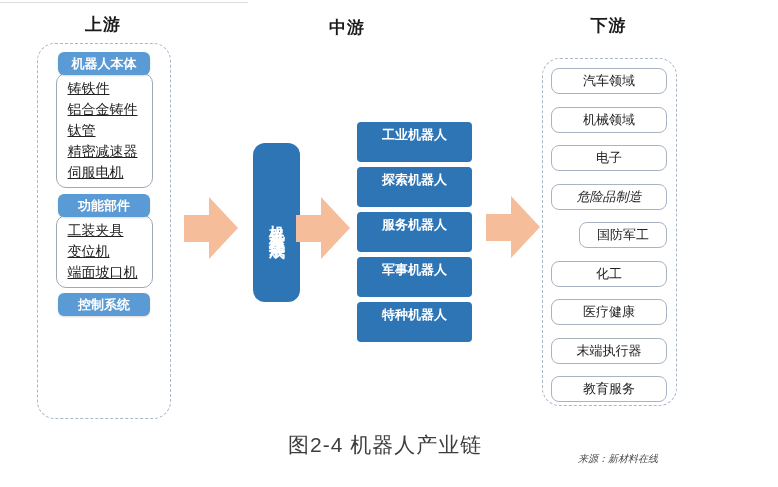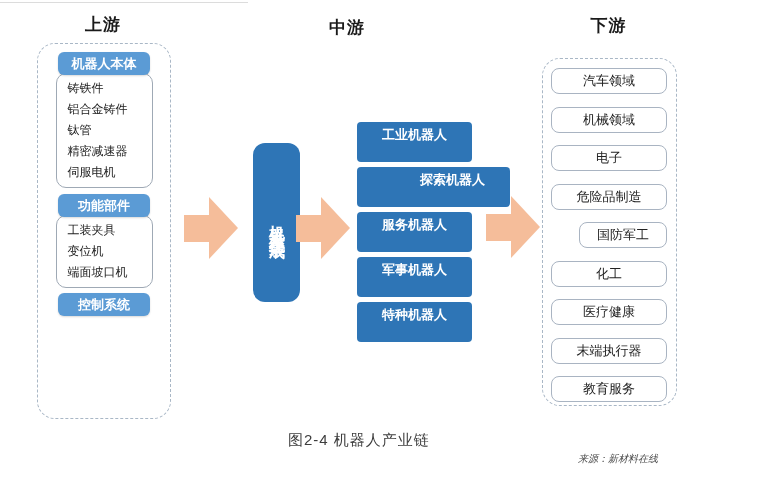--- a/index.html
+++ b/index.html
@@ -30,41 +30,41 @@
     width:92px;height:23px;line-height:23px;margin:0 auto;border-radius:6px;
     background:#5B9BD5;color:#ffffff;font-size:13px;font-weight:bold;
     text-align:center;position:relative;z-index:2;
     box-shadow:0 1px 2px rgba(0,0,0,.15);
   }
   .white-box{
     width:84px;margin:-2px auto 0;background:#ffffff;
     border:1px solid #9fa9b5;border-radius:10px;
     padding:4px 0 4px 11px;position:relative;z-index:1;
   }
-  .white-box .line{font-size:12px;line-height:21px;color:#222;white-space:nowrap;}
+  .white-box .line{font-size:14px;line-height:21px;color:#222;white-space:nowrap;text-decoration:underline;}
   #group-0{top:8px;}
   #group-1{top:150px;}
   #group-2{top:249px;}
 
   .integrator{
     left:253px;top:143px;width:47px;height:159px;border-radius:12px;
     background:#2E75B6;display:flex;align-items:center;justify-content:center;
   }
   .integrator span{
     writing-mode:vertical-rl;text-orientation:upright;
     color:#ffffff;font-weight:bold;font-size:16px;letter-spacing:3px;
   }
 
   .robot-box{
     left:357px;width:115px;height:40px;line-height:25px;border-radius:4px;
     background:#2E75B6;color:#ffffff;font-size:13px;font-weight:bold;
     text-align:center;
   }
   #robot-0{top:122px;}
-  #robot-1{top:167px;padding-left:38px;}
+  #robot-1{top:167px;}
   #robot-2{top:212px;}
   #robot-3{top:257px;}
   #robot-4{top:302px;}
 
   .arrow{display:flex;align-items:center;height:62px;}
   .arrow .tail{width:25px;height:27px;background:#F5BD9A;}
   .arrow .head{
     width:0;height:0;
     border-top:31px solid transparent;border-bottom:31px solid transparent;
     border-left:29px solid #F5BD9A;
@@ -72,24 +72,24 @@
   #arrow-1{left:184px;top:197px;}
   #arrow-2{left:296px;top:197px;}
   #arrow-3{left:486px;top:196px;}
 
   .field-box{
     position:absolute;left:8px;right:9px;height:24px;line-height:23px;
     background:#ffffff;border:1px solid #a9b4c2;border-radius:8px;
     font-size:13px;color:#222;text-align:center;
   }
   #field-0{top:9px;}  #field-1{top:48px;}  #field-2{top:86px;}
-  #field-3{top:125px;}#field-4{top:163px;margin-left:28px;} #field-5{top:202px;}
+  #field-3{top:125px;font-style:italic;}#field-4{top:163px;margin-left:28px;} #field-5{top:202px;}
   #field-6{top:240px;}#field-7{top:279px;} #field-8{top:317px;}
 
-  #caption{left:288px;top:431px;font-size:15px;color:#3d3d3d;letter-spacing:1px;}
+  #caption{left:288px;top:431px;font-size:21px;color:#3d3d3d;letter-spacing:1px;}
   #source{left:578px;top:452px;font-size:10px;color:#4a4a4a;font-style:italic;}
 </style>
 </head>
 <body>
 
 <div class="abs top-rule"></div>
 
 <div id="title-up" class="abs col-title">上游</div>
 <div id="title-mid" class="abs col-title">中游</div>
 <div id="title-down" class="abs col-title">下游</div>

